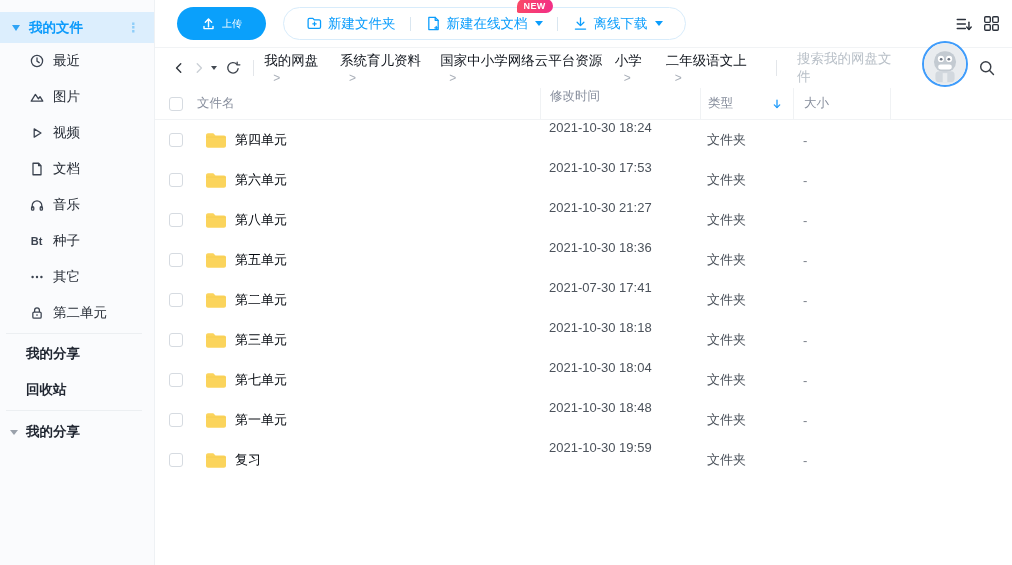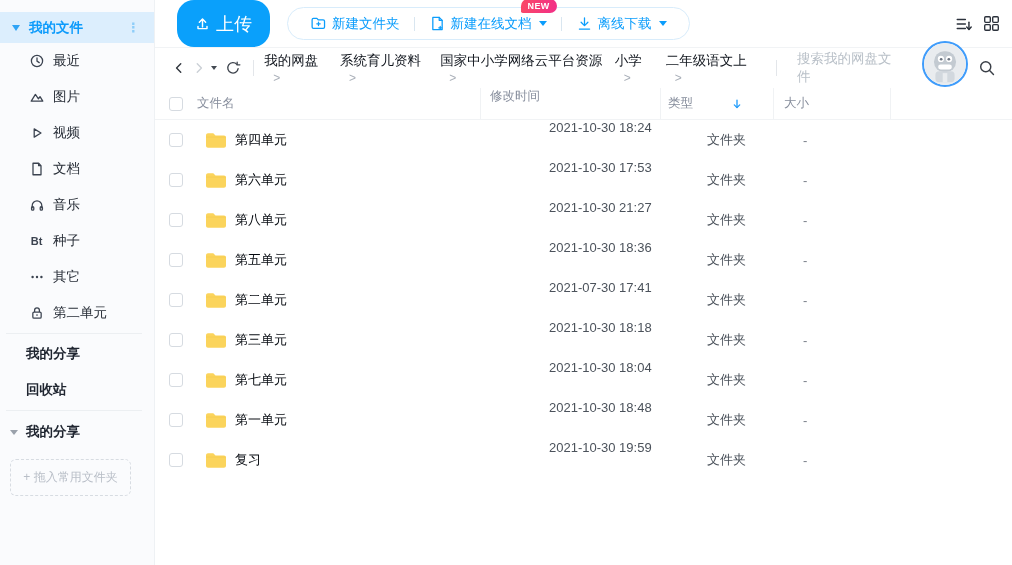--- a/index.html
+++ b/index.html
@@ -19,21 +19,21 @@
   .side-link { height:36px; display:flex; align-items:center; padding-left:26px; font-size:13.5px; font-weight:bold; color:#1f2530; cursor:pointer; }
   .side-divider { height:1px; background:#eceff2; margin:2px 12px 2px 6px; }
   .quick-row { height:38px; display:flex; align-items:center; padding-left:10px; font-size:13.5px; font-weight:bold; color:#1f2530; cursor:pointer; }
   .quick-row .tri { width:0; height:0; border-left:4px solid transparent; border-right:4px solid transparent; border-top:5px solid #9aa1ab; margin-right:8px; }
   .dropzone { margin:8px 24px 0 10px; width:121px; height:37px; border:1px dashed #d7dce2; border-radius:6px; display:flex; align-items:center; justify-content:center; font-size:12px; color:#b8bec7; cursor:pointer; }
 
   
   .main { flex:1; display:flex; flex-direction:column; position:relative; background:#fff; }
 
   .toolbar { height:48px; display:flex; align-items:center; padding:0 8px 0 22px; border-bottom:1px solid #f1f3f5; }
-  .upload-btn { height:47px; min-width:89px; border:none; border-radius:17px; background:#0aa0fb; color:#fff; font-size:18px; display:flex; align-items:center; justify-content:center; gap:6px; padding:0 18px; cursor:pointer; font-family:inherit; }
+  .upload-btn { height:33px; min-width:89px; border:none; border-radius:17px; background:#0aa0fb; color:#fff; font-size:10px; display:flex; align-items:center; justify-content:center; gap:6px; padding:0 18px; cursor:pointer; font-family:inherit; }
   .action-group { display:flex; align-items:center; height:33px; border:1px solid #d8ecfb; border-radius:17px; margin-left:17px; padding:0 16px; position:relative; }
   .action { display:flex; align-items:center; gap:5px; color:#0b9dfc; font-size:13.5px; padding:0 6px; cursor:pointer; position:relative; }
   .action .caret { width:0; height:0; border-left:4px solid transparent; border-right:4px solid transparent; border-top:5px solid #0b9dfc; margin-left:2px; }
   .group-sep { width:1px; height:14px; background:#d9e6f0; margin:0 8px; }
   .new-badge { position:absolute; top:-16px; right:-4px; background:linear-gradient(100deg,#fa4a66,#f22e88); color:#fff; font-size:9px; font-weight:bold; padding:2px 7px 2.5px; border-radius:8px 8px 8px 2px; letter-spacing:.3px; }
   .view-icons { margin-left:auto; display:flex; align-items:center; gap:10px; padding-right:4px; }
   .view-icons .vic { cursor:pointer; display:flex; }
 
   .navrow { height:40px; display:flex; align-items:center; padding-left:14px; font-size:13.5px; position:relative; }
   .navbtn { display:flex; align-items:center; justify-content:center; width:22px; height:22px; cursor:pointer; }
@@ -43,21 +43,21 @@
   .crumb { color:#10151d; cursor:pointer; white-space:nowrap; }
   .crumb-sep { color:#a9afb8; margin:0 9px; font-size:12px; }
   .search-zone { margin-left:auto; display:flex; align-items:center; }
   .search-ph { color:#b9c0c8; font-size:13.5px; margin-left:10px; cursor:text; }
   .search-spacer { width:96px; }
   .mag { cursor:pointer; display:flex; padding-right:16px; }
 
   .avatar { position:absolute; top:-7px; right:44px; width:46px; height:46px; border-radius:50%; border:2px solid #3f9cfb; box-shadow:0 0 0 2px #fff inset; background:#e9ecef; overflow:hidden; cursor:pointer; z-index:5; }
 
   
-  .thead { height:32px; display:flex; align-items:center; border-bottom:1px solid #f1f3f5; font-size:12.5px; color:#868d9c;gap:20px; }
+  .thead { height:32px; display:flex; align-items:center; border-bottom:1px solid #f1f3f5; font-size:12.5px; color:#868d9c; }
   .col-name { flex:1; display:flex; align-items:center; padding-left:14px; height:100%; }
   .col-time { width:160px; display:flex; align-items:flex-start; padding-left:9px; height:100%; border-left:1px solid #f0f2f4; }
   .col-type { width:93px; display:flex; align-items:center; padding-left:7px; height:100%; border-left:1px solid #f0f2f4; position:relative; }
   .col-size { width:97px; display:flex; align-items:center; padding-left:10px; height:100%; border-left:1px solid #f0f2f4; }
   .col-extra { width:122px; height:100%; border-left:1px solid #f0f2f4; }
   .row .col-time,.row .col-type,.row .col-size,.row .col-extra { border-left:none; }
   .checkbox { width:14px; height:14px; border:1px solid #d6dbe1; border-radius:3px; background:#fff; cursor:pointer; flex-shrink:0; }
   .thead .hlabel { margin-left:14px; cursor:pointer; }
   .sort-arrow { position:absolute; right:10px; display:flex; cursor:pointer; }
   .rows { flex:1; overflow:hidden; }
@@ -157,21 +157,20 @@
   </div>
         <div class="side-link">
     <span>回收站</span>
   </div>
       </div>
     <div class="side-divider"></div>
     <div class="quick-row">
       <span class="tri"></span>
       <span>我的分享</span>
     </div>
-    <div class="dropzone">+ 拖入常用文件夹</div>
   </aside>
 
   <main class="main">
 
     <div class="toolbar">
       <button class="upload-btn">
         <svg width="15" height="15" viewBox="0 0 20 20" fill="none" stroke="#fff" stroke-width="1.9" stroke-linecap="round" stroke-linejoin="round">
             <path d="M10 14.5V4.5"></path>
             <path d="M5.8 8.2 10 4l4.2 4.2"></path>
             <path d="M4 13.8v3h12v-3"></path>

